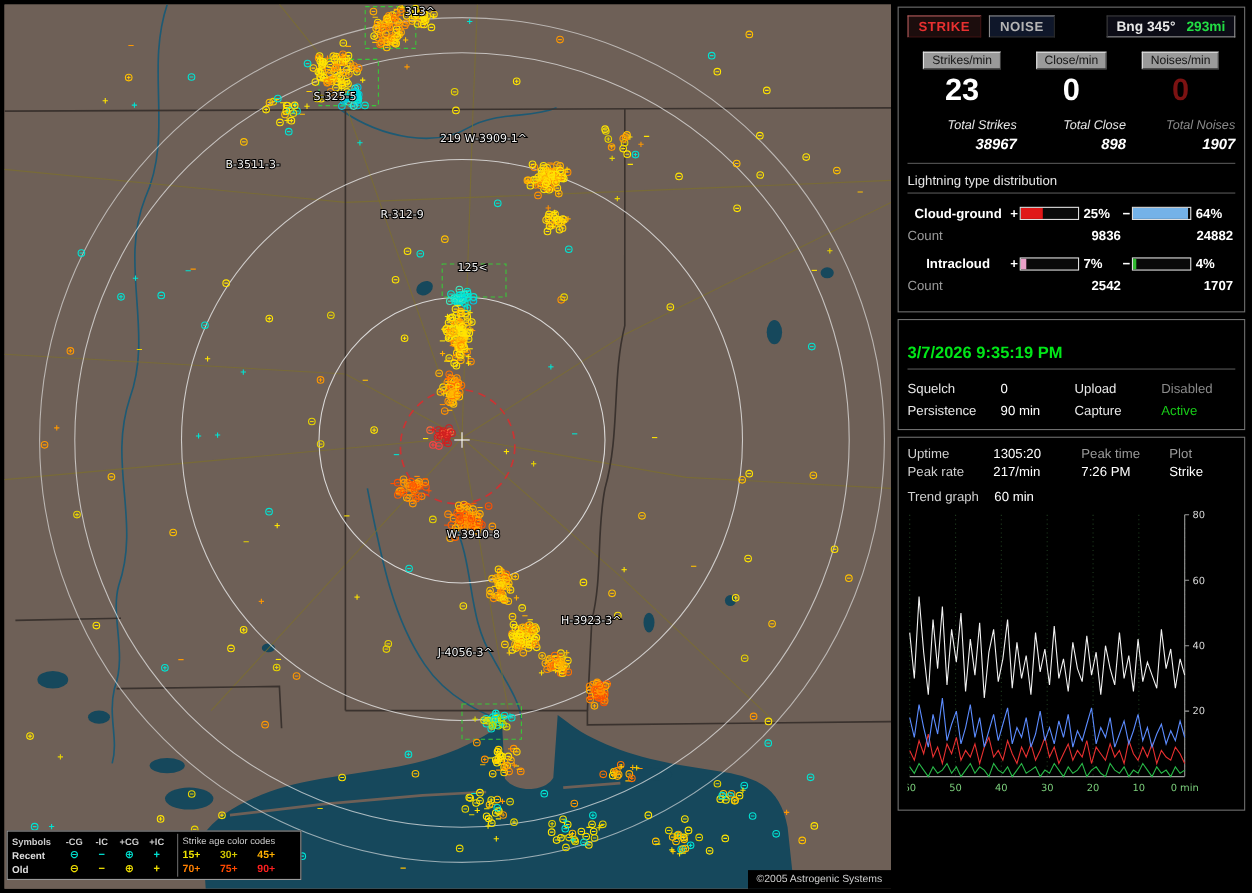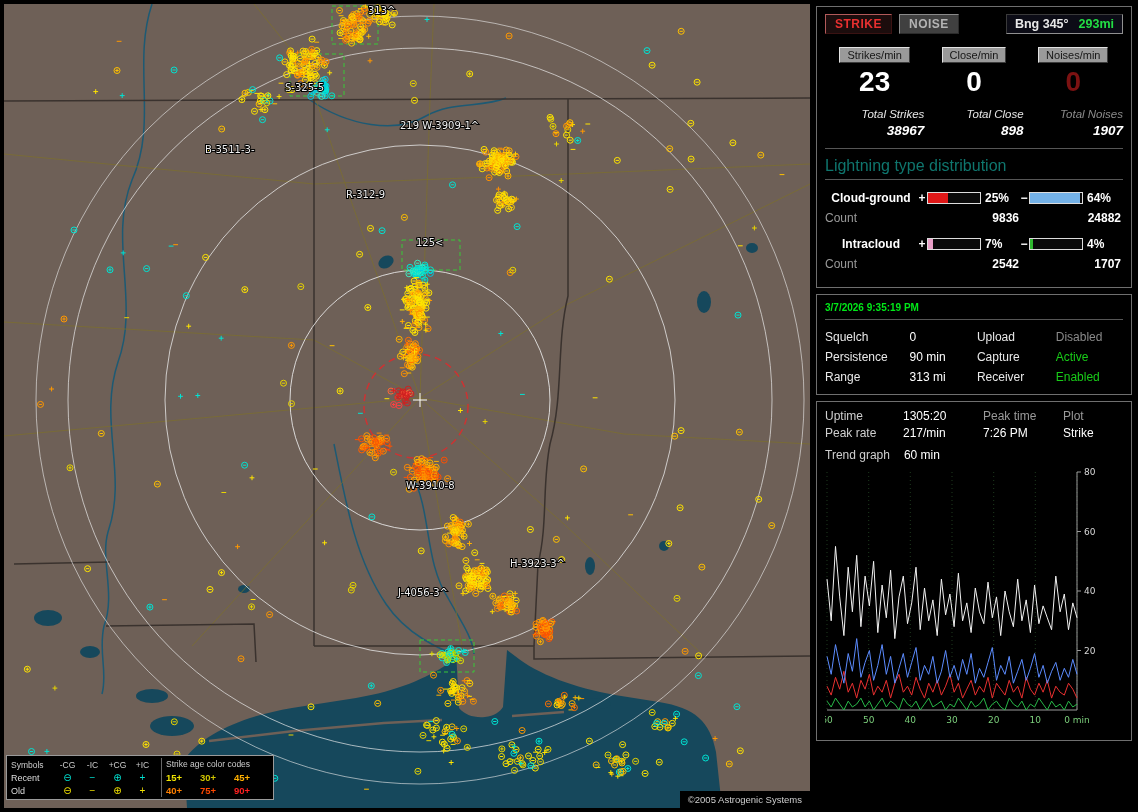--- a/index.html
+++ b/index.html
@@ -8,62 +8,62 @@
   
   .map-area{position:absolute;left:4px;top:4px;width:806px;height:804px;background:#6e6057;}
   .map-area svg{display:block;}
   .cell-label{fill:#f2f2f2;font-size:10px;font-family:"DejaVu Sans",sans-serif;paint-order:stroke;stroke:#000;stroke-width:2px;}
   
   .legend{position:absolute;left:2px;bottom:8px;width:258px;background:#000;border:1px solid #9a9a9a;
     font-size:9px;color:#ddd;padding:2px 4px;}
   .lg-grid{display:flex;}
   .lg-left{width:148px;border-right:1px solid #666;padding-right:2px;}
   .lg-right{flex:1;padding-left:4px;}
-  .lg-row{display:flex;align-items:center;height:13px;}
+  .lg-row{display:flex;align-items:center;height:13px;font-weight:bold;}
   .lg-lab{width:44px;display:inline-block;}
   .lg-h{width:25px;display:inline-block;text-align:center;color:#ccc;font-size:8.5px;}
   .lg-h.lg-lab{width:44px;text-align:left;}
   .lg-sym{width:25px;display:inline-block;text-align:center;font-size:10px;line-height:10px;}
   .age-title{color:#ccc;font-size:8.5px;height:13px;line-height:13px;white-space:nowrap;}
   .age-row{display:flex;height:13px;align-items:center;}
   .age{width:33%;font-weight:bold;font-size:9.5px;}
   .copyright{position:absolute;right:0;bottom:0;background:#000;color:#cfcfcf;font-size:9.5px;padding:3px 8px;}
   
   .panel{position:absolute;left:816px;top:6px;width:316px;color:#e8e8e8;font-size:12px;}
   .sec{border:1px solid #6f6f6f;background:#000;margin-bottom:6px;padding:7px 8px;}
   .mode-row{display:flex;align-items:center;gap:7px;}
-  .mode-btn{background:#404040;color:#b4b4b4;font-weight:bold;font-size:12px;letter-spacing:.5px;
+  .mode-btn{background:#0f172a;color:#b4b4b4;font-weight:bold;font-size:12px;letter-spacing:.5px;
     padding:2px 9px;border:1px solid;border-color:#8a8a8a #2b2b2b #2b2b2b #8a8a8a;cursor:pointer;
     font-family:inherit;}
   .mode-btn.active{color:#e83030;background:#1c0d0d;border-color:#b25a5a #3a1212 #3a1212 #b25a5a;}
   .bearing-box{margin-left:auto;background:#0c0c16;border:1px solid;border-color:#3a3a3a #909090 #909090 #3a3a3a;
     padding:2px 8px;font-weight:bold;font-size:12.5px;display:flex;gap:10px;}
   .bearing-dist{color:#22dd44;}
   .rate-row{display:flex;margin-top:13px;}
   .rate-col{width:33.33%;text-align:center;}
   .chip{display:inline-block;background:#9a9a9a;color:#161616;font-size:11px;padding:1px 7px;
     border:1px solid;border-color:#e2e2e2 #3c3c3c #3c3c3c #e2e2e2;}
   .rate-val{font-size:28px;font-weight:bold;margin-top:3px;}
   .totals-row{display:flex;margin-top:10px;}
   .tot-col{width:33.33%;text-align:right;font-style:italic;}
   .tot-label{font-size:11.5px;}
   .tot-val{font-size:13.5px;font-weight:bold;color:#fff;margin-top:3px;}
   .hr{border-top:1px solid #565656;margin:10px 0 8px 0;}
-  .dist-title{color:#0f766e;font-size:16px;padding-bottom:4px;border-bottom:1px solid #565656;margin-bottom:8px;}
+  .dist-title{color:#e5e5e5;font-size:12px;padding-bottom:4px;border-bottom:1px solid #565656;margin-bottom:8px;}
   .dist-row{display:flex;align-items:center;height:20px;text-align:center;}
   .dist-label{width:92px;font-weight:bold;color:#fff;font-size:12px;}
   .dist-cell{display:flex;align-items:center;width:102px;}
   .sign{width:10px;font-weight:bold;color:#fff;}
   .bar{display:inline-block;width:52px;height:10px;border:1px solid #ddd;background:#0a0a0a;overflow:hidden;}
   .fill{display:block;height:100%;}
   .pct{font-weight:bold;color:#fff;margin-left:4px;font-size:12px;}
   .count-row{display:flex;height:20px;align-items:center;margin-bottom:6px;}
   .count-label{width:92px;color:#9a9a9a;}
   .count-val{width:102px;padding-left:12px;font-weight:bold;color:#fff;box-sizing:border-box;text-align:right;}
-  .datetime{color:#00e818;font-weight:bold;font-size:10px;padding-bottom:6px;border-bottom:1px solid #565656;margin-bottom:7px;}
+  .datetime{color:#00e818;font-weight:bold;font-size:15px;padding-bottom:6px;border-bottom:1px solid #565656;margin-bottom:7px;margin-top:14px;}
   .set-row{display:flex;height:20px;align-items:center;}
   .set-l{width:88px;color:#e8e8e8;}
   .set-v{width:70px;}
   .set-row .set-l:nth-child(3){width:82px;}
   .perf-grid{display:grid;grid-template-columns:78px 80px 80px auto;row-gap:3px;margin-bottom:8px;}
   .perf-l{color:#cfcfcf;}
   .perf-h{color:#9a9a9a;}
   .perf-v{color:#fff;}
   .trend-row{display:flex;gap:14px;margin-bottom:6px;}
   .trend-window{color:#fff;}
@@ -2680,21 +2680,21 @@
         </div>
         <div class="lg-right">
           <div class="age-title">Strike age color codes</div>
           <div id="age-rows">
               <div class="age-row">
                 <span class="age" style="color:#f0e400">15+</span>
                 <span class="age" style="color:#cfc400">30+</span>
                 <span class="age" style="color:#ffb000">45+</span>
               </div>
               <div class="age-row">
-                <span class="age" style="color:#ff8000">40+</span>
+                <span class="age" style="color:#ff8000">70+</span>
                 <span class="age" style="color:#ff4800">75+</span>
                 <span class="age" style="color:#ff2020">90+</span>
               </div>
             </div>
         </div>
       </div>
     </div>
 
     <div class="copyright">©2005 Astrogenic Systems</div>
   </div>
@@ -2789,26 +2789,20 @@
             <span class="set-v" style="color:#ffffff">0</span>
             <span class="set-l">Upload</span>
             <span class="set-v" style="color:#8a8a8a">Disabled</span>
           </div>
           <div class="set-row">
             <span class="set-l">Persistence</span>
             <span class="set-v" style="color:#ffffff">90 min</span>
             <span class="set-l">Capture</span>
             <span class="set-v" style="color:#18cc18">Active</span>
           </div>
-          <div class="set-row">
-            <span class="set-l">Range</span>
-            <span class="set-v" style="color:#ffffff">313 mi</span>
-            <span class="set-l">Receiver</span>
-            <span class="set-v" style="color:#18cc18">Enabled</span>
-          </div>
         </div>
     </div>
 
     <div class="sec">
       <div class="perf-grid">
         <span class="perf-l">Uptime</span>
         <span class="perf-v">1305:20</span>
         <span class="perf-h">Peak time</span>
         <span class="perf-h">Plot</span>
         <span class="perf-l">Peak rate</span>

